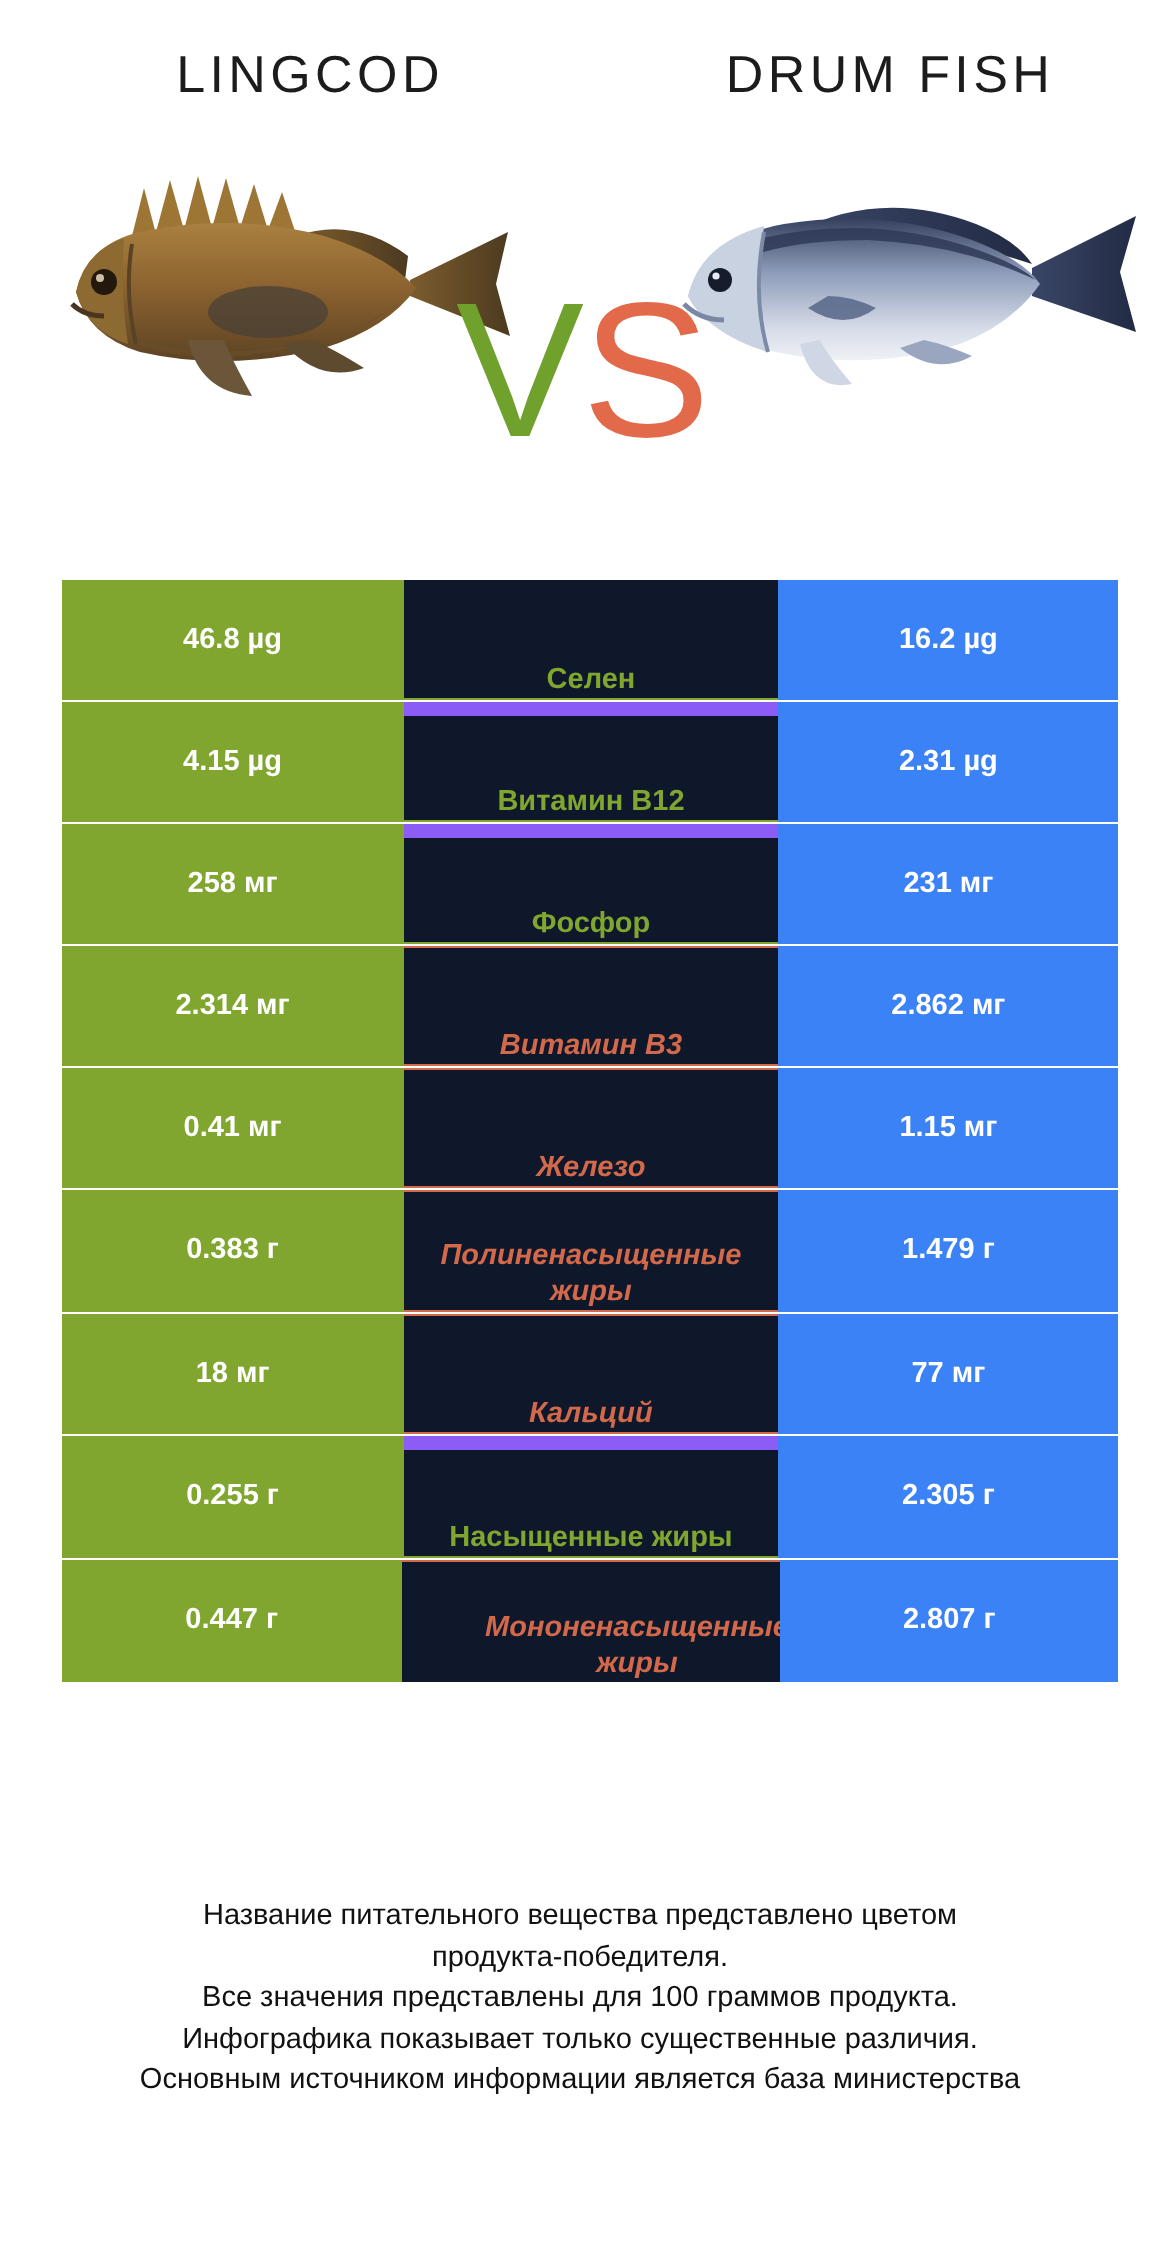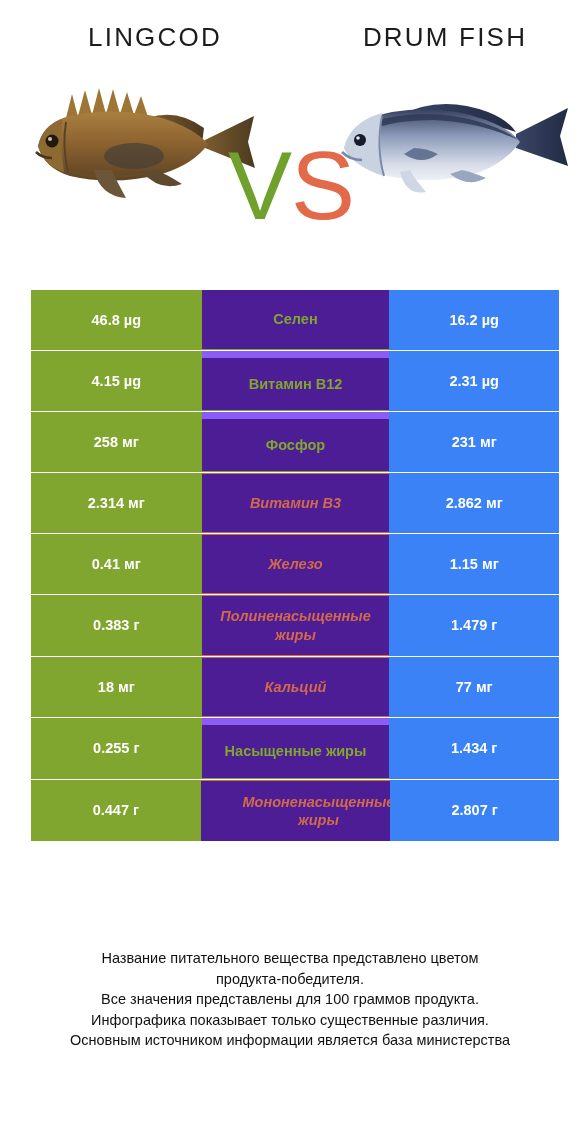--- a/index.html
+++ b/index.html
@@ -100,25 +100,26 @@
     color: #ffffff;
     margin-left: 10px;
   }
   .cell-right {
     width: 179px;
     background: #3b82f6;
     color: #ffffff;
   }
   .cell-mid {
     width: 198px;
-    background: #4c1d95;
+    background: #0f172a;
     overflow: hidden;
     white-space: nowrap;
     position: relative;
     padding: 0 2px;
+    align-items: flex-end;
   }
   .cell-mid .label {
     white-space: normal;
     width: 190px;
     margin: 0 auto;
     display: block;
   }
   .cell-mid.win-green {
     color: #80A62F;
     border-top: 7px solid #8b5cf6;
@@ -300,21 +301,21 @@
         <div class="cell cell-mid win-orange">
           <span class="label">Кальций</span>
         </div>
         <div class="cell cell-right">77 мг</div>
       </div>
       <div class="row tall">
         <div class="cell cell-left">0.255 г</div>
         <div class="cell cell-mid win-green">
           <span class="label">Насыщенные жиры</span>
         </div>
-        <div class="cell cell-right">1.434 г</div>
+        <div class="cell cell-right">2.305 г</div>
       </div>
       <div class="row tall">
         <div class="cell cell-left">0.447 г</div>
         <div class="cell cell-mid win-orange">
           <span class="label">Мононенасыщенные жиры</span>
         </div>
         <div class="cell cell-right">2.807 г</div>
       </div>
     </div>
 

